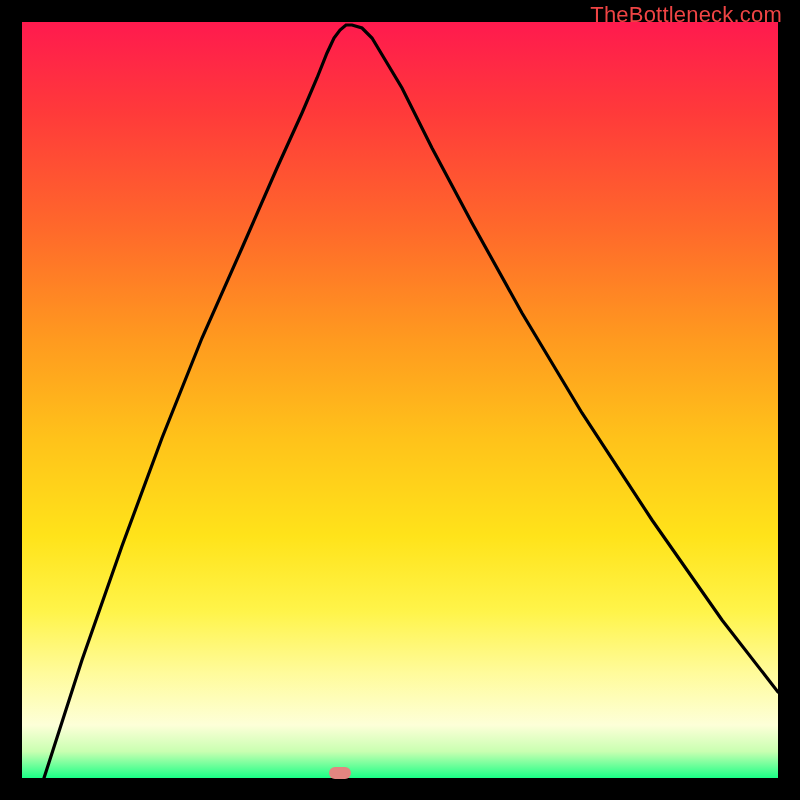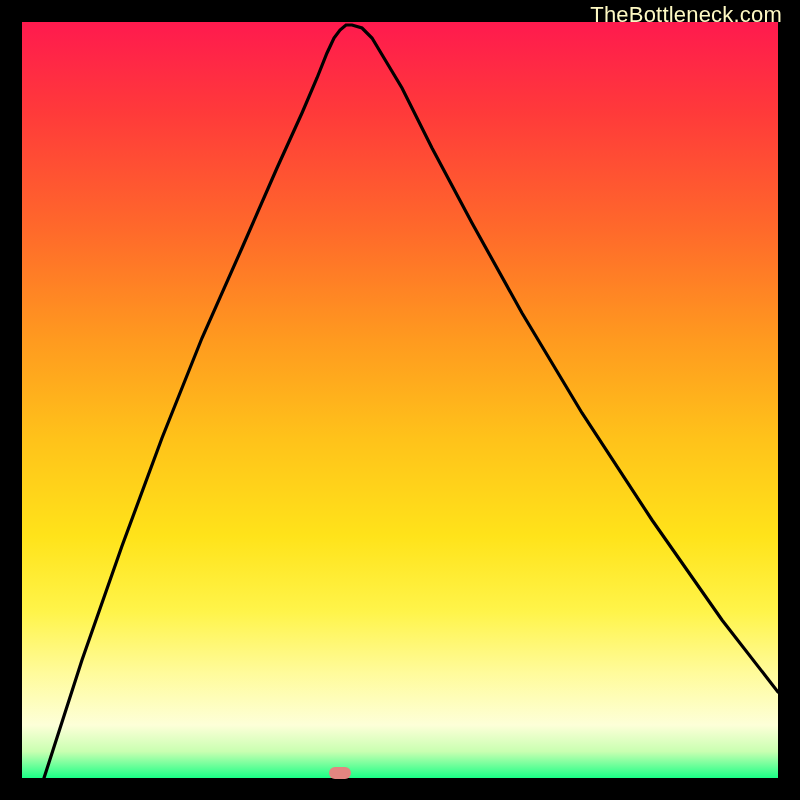--- a/index.html
+++ b/index.html
@@ -44,21 +44,21 @@
     position: absolute;
     width: 22px;
     height: 12px;
     border-radius: 6px;
     background: #e48580;
   }
   .watermark {
     position: absolute;
     top: 2px;
     right: 18px;
-    color: #fef9c3;
+    color: #ef4444;
     font-size: 22px;
     font-weight: 500;
     letter-spacing: 0.2px;
     font-family: Arial, Helvetica, sans-serif;
   }
   svg.curve {
     position: absolute;
     left: 0;
     top: 0;
     width: 756px;

